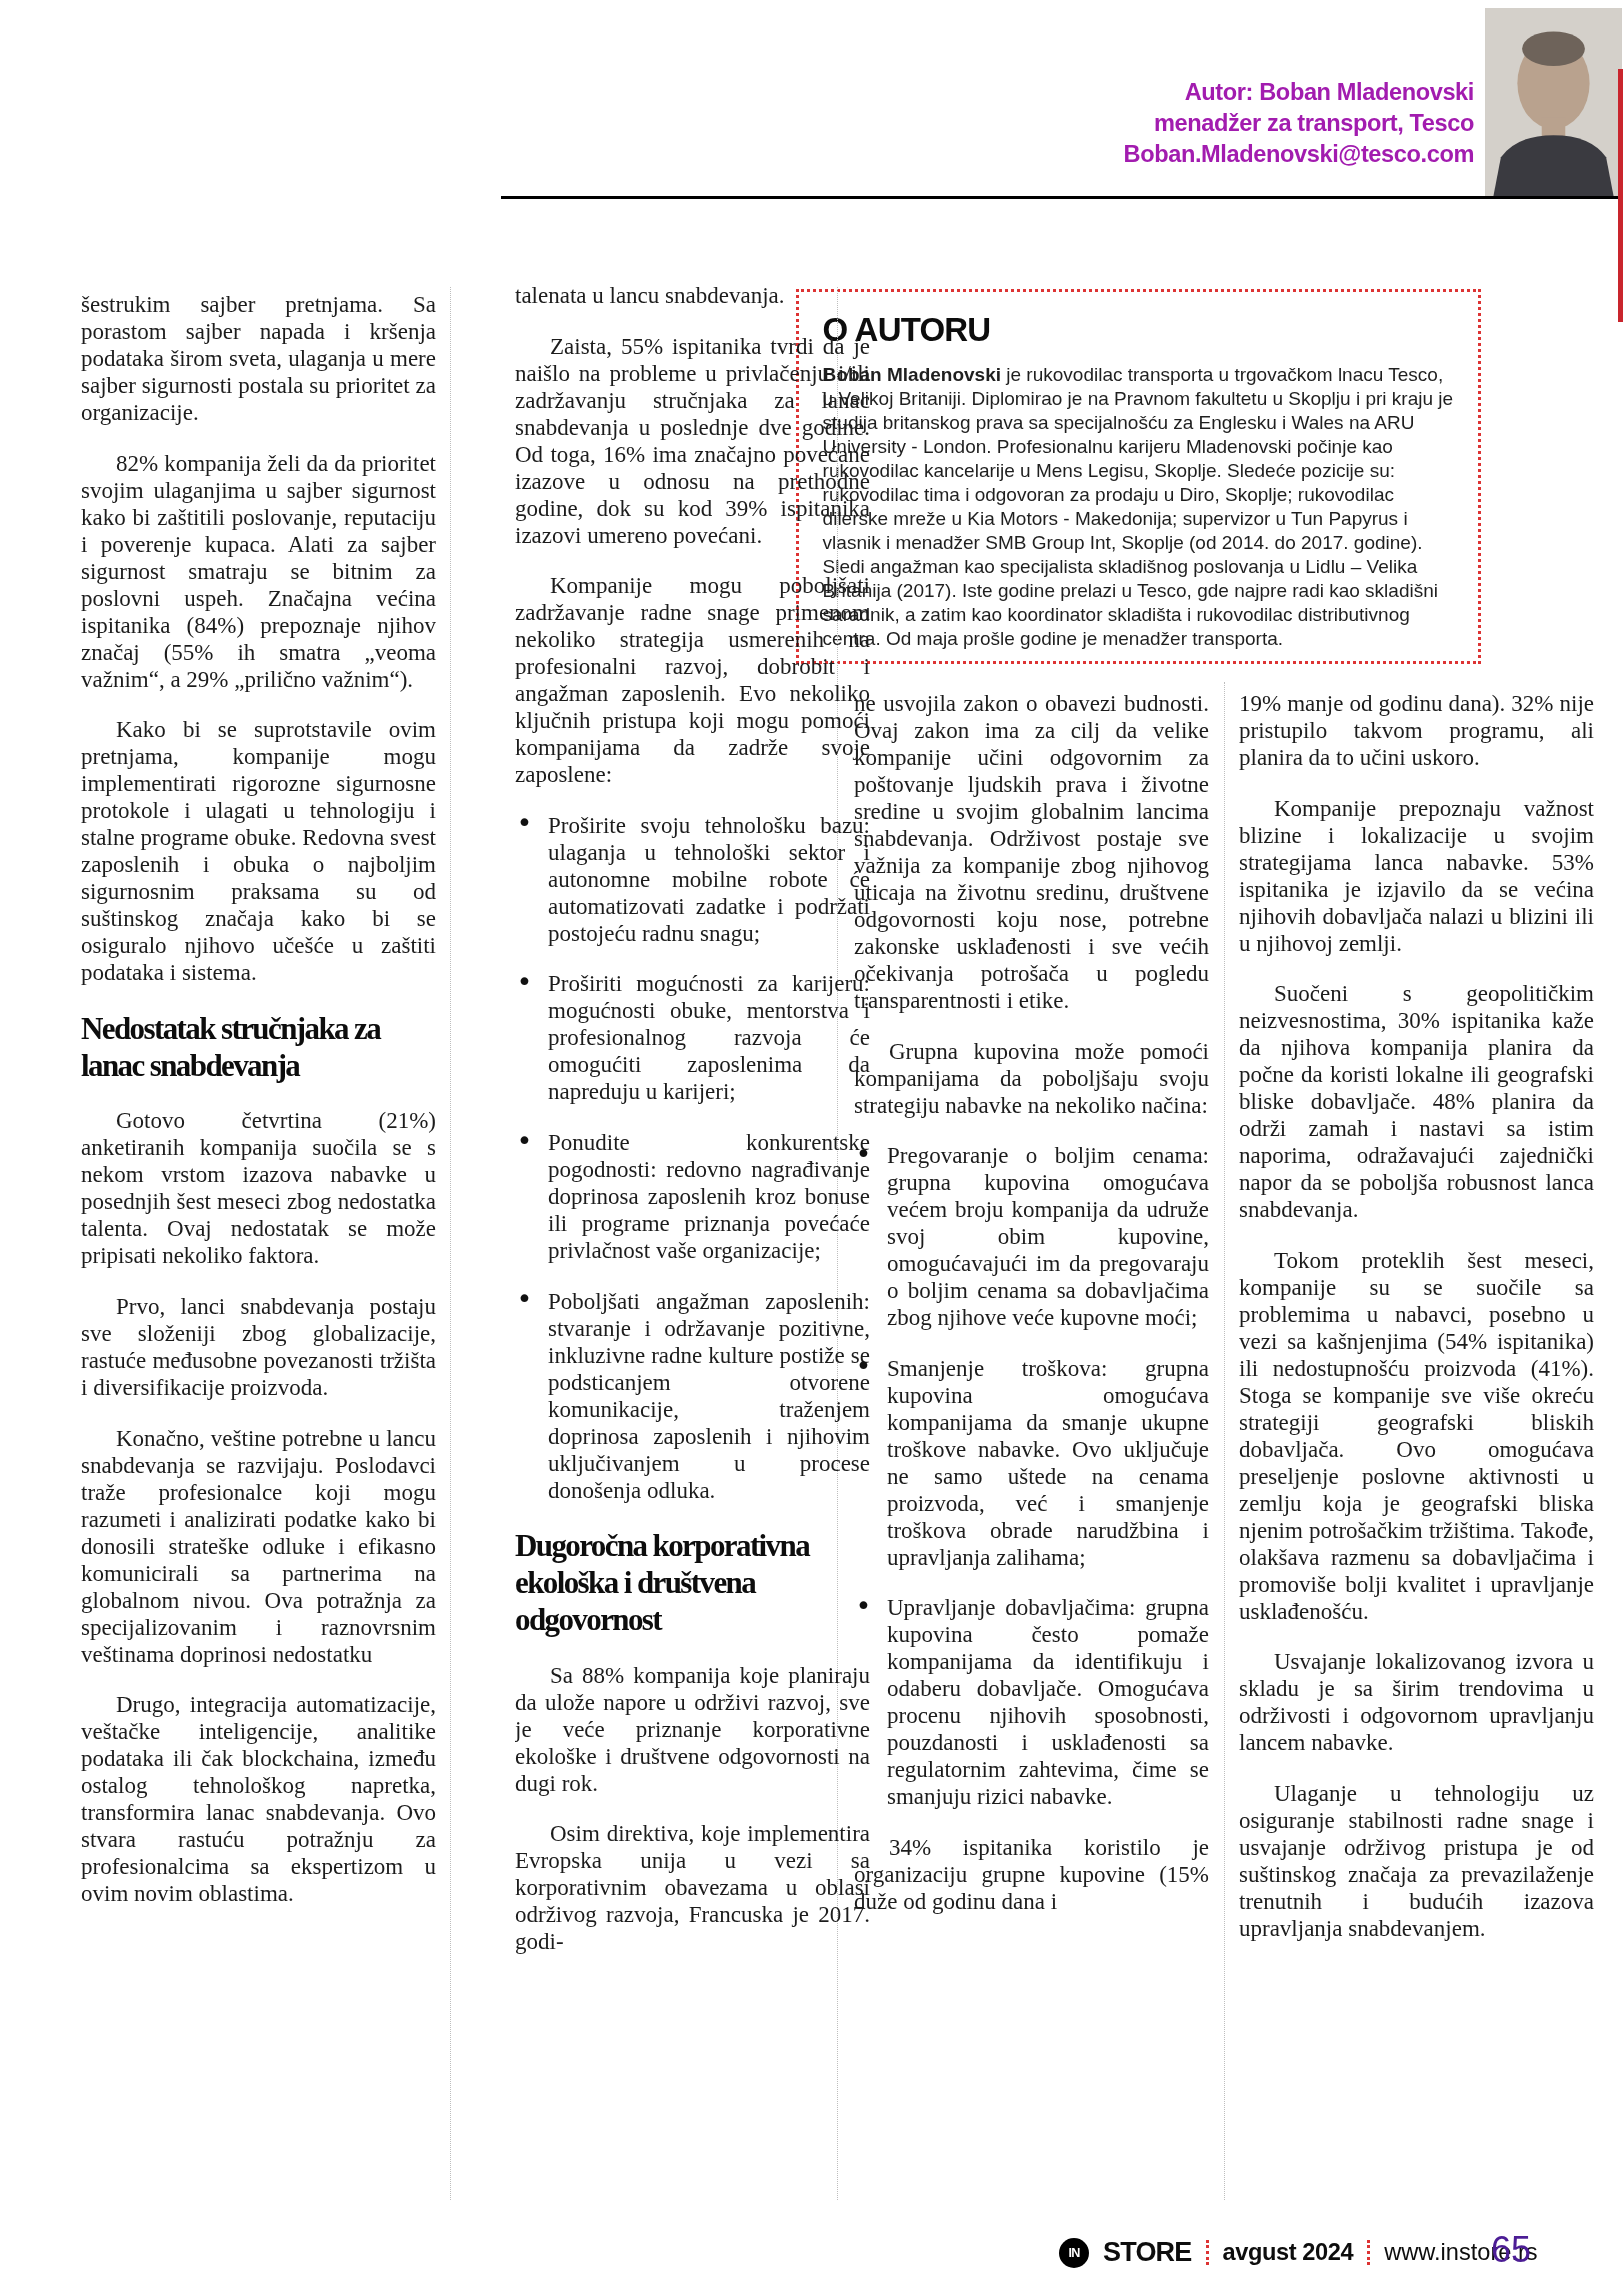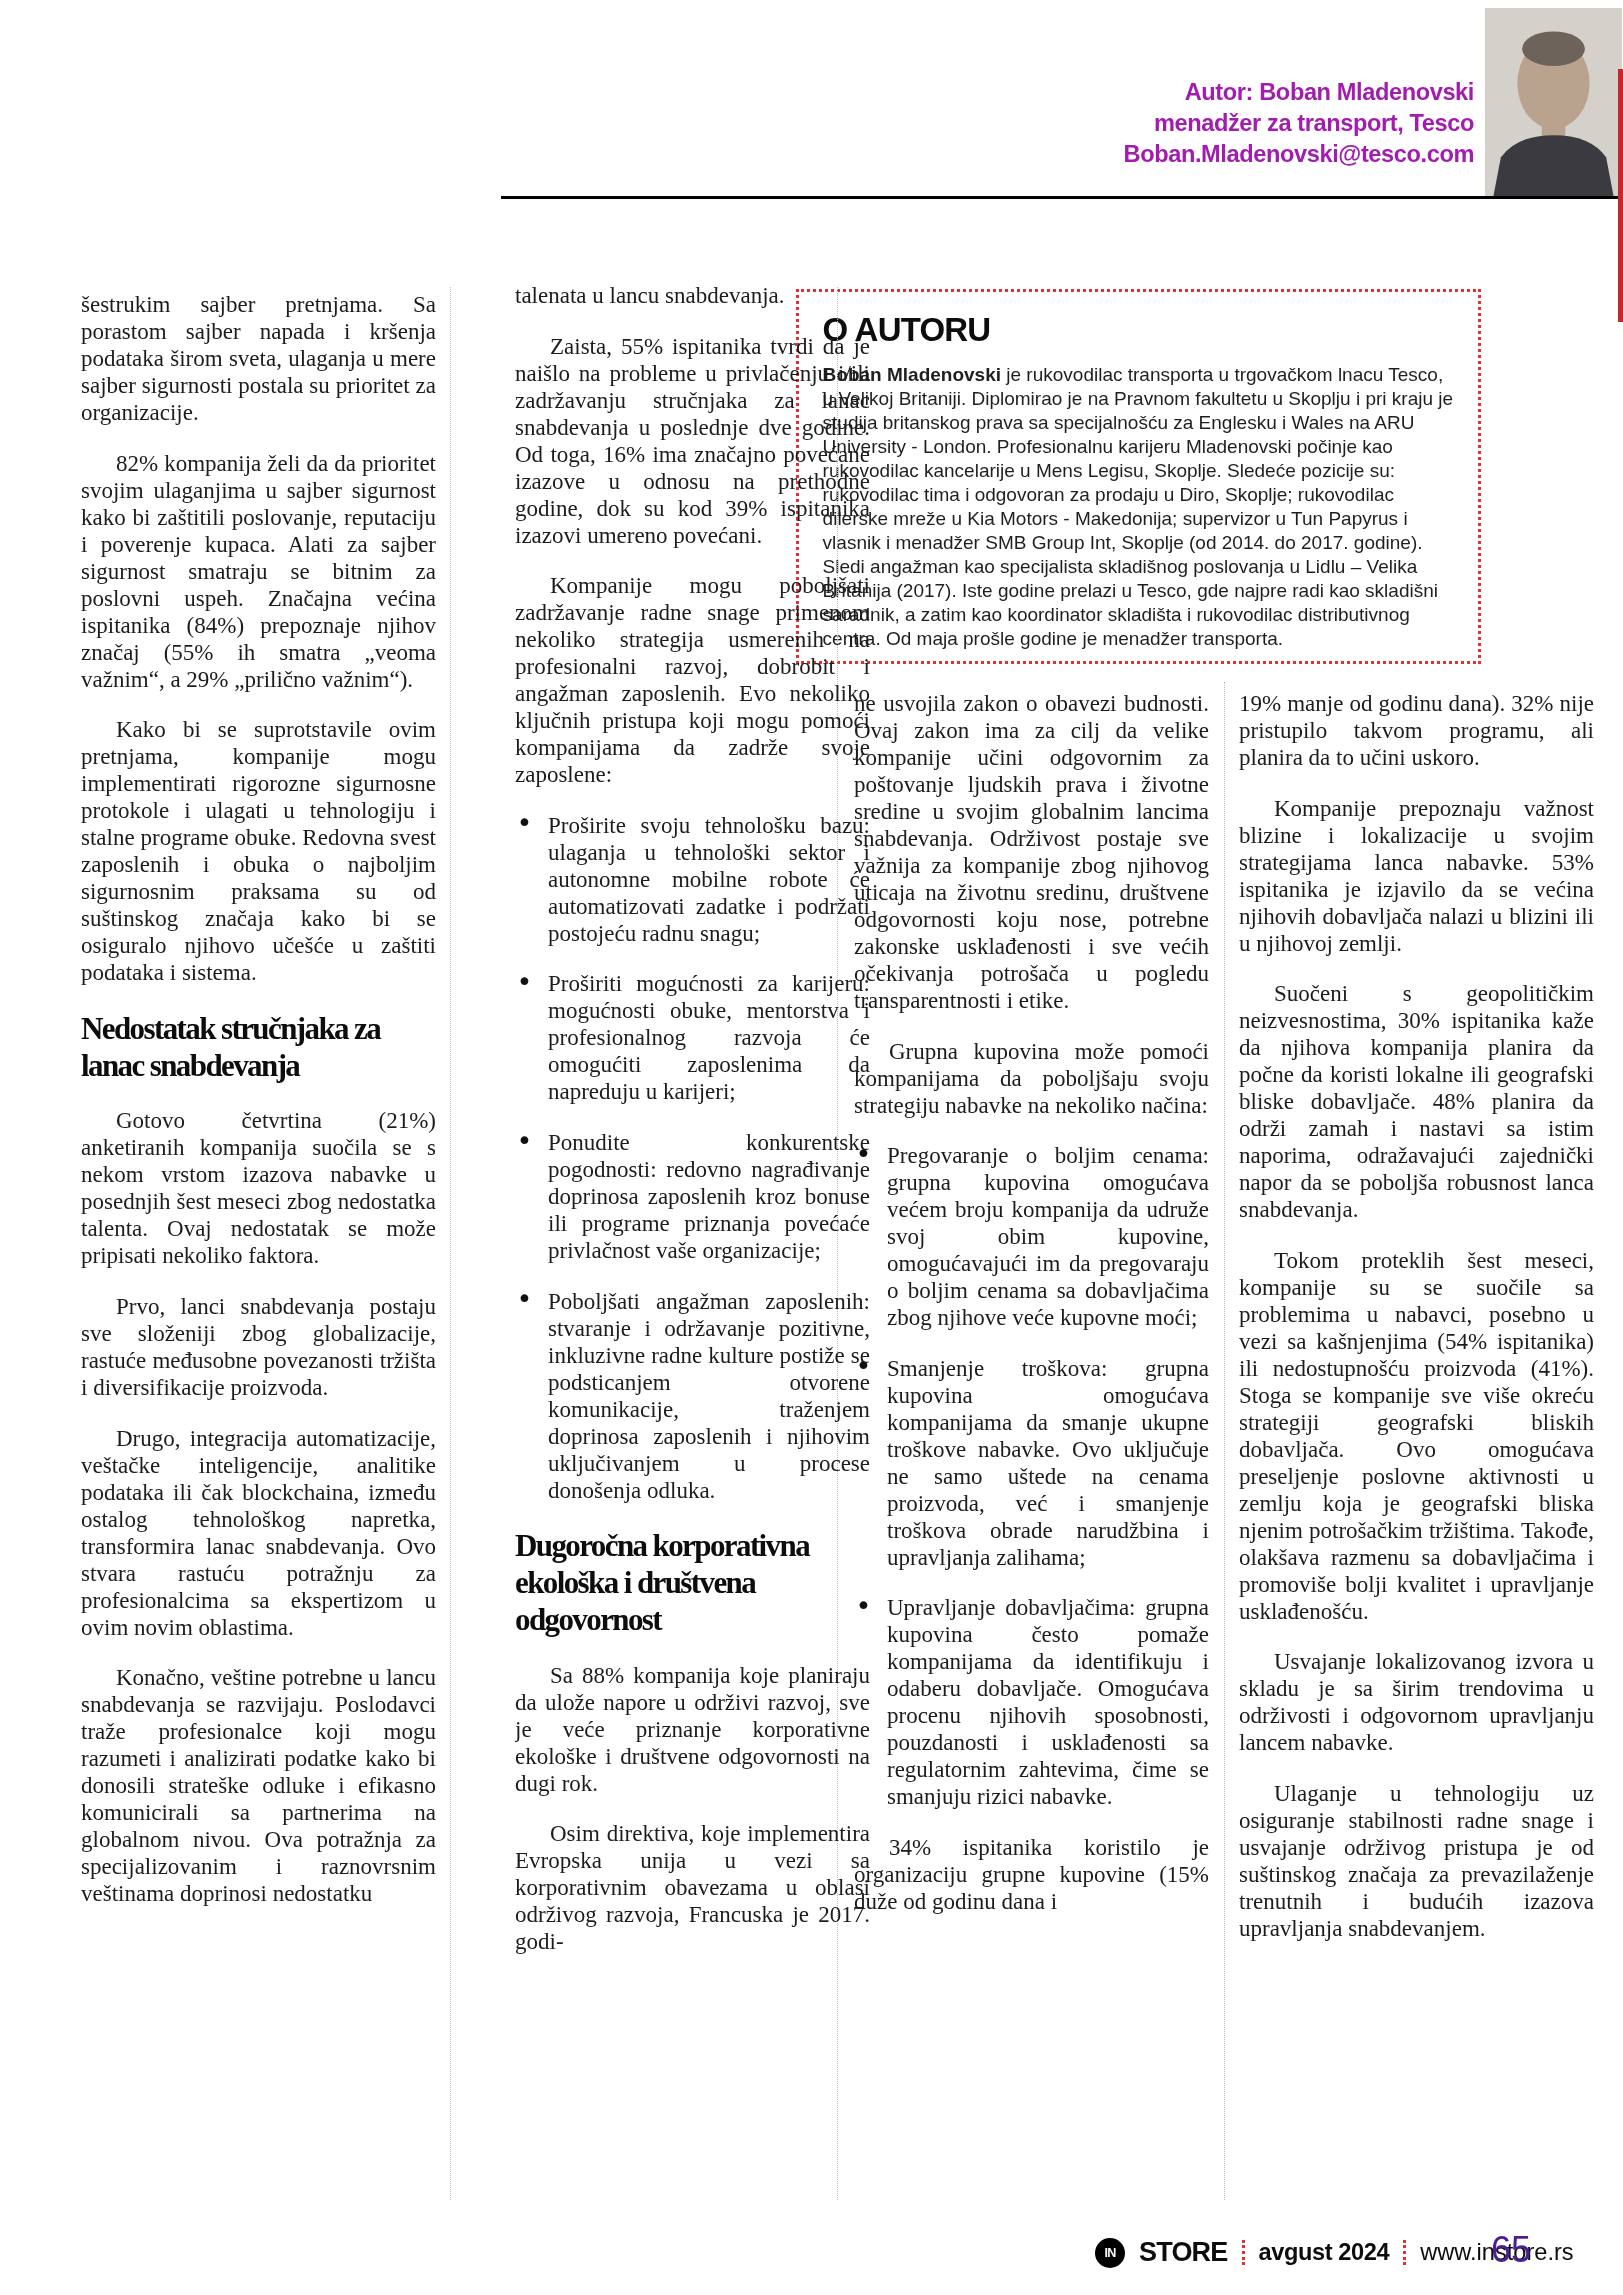--- a/index.html
+++ b/index.html
@@ -37,21 +37,21 @@
   .bullet{position:relative;padding-left:33px;margin:0 0 23.6px 0;}
   .bullet .dot{position:absolute;left:1.6px;top:-2.4px;font-family:"DejaVu Sans",sans-serif;font-size:27px;color:#111;}
 
   
   .vsep{position:absolute;width:0;border-left:1.6px dotted #bdbdbd;}
   #sep1{left:450px;top:287px;height:1913px;}
   #sep2{left:837px;top:287px;height:1913px;}
   #sep3{left:1224px;top:682px;height:1518px;}
 
   
-  .footer{position:absolute;left:1095px;top:2235px;height:35px;display:flex;align-items:center;gap:14px;
+  .footer{position:absolute;left:1059px;top:2235px;height:35px;display:flex;align-items:center;gap:14px;
     font-family:"Liberation Sans",sans-serif;color:#0d0d0d;}
   .logo-circle{width:30px;height:30px;border-radius:50%;background:#000;color:#fff;
     display:flex;align-items:center;justify-content:center;font-size:12.6px;font-weight:bold;letter-spacing:-0.8px;}
   .brand{font-size:27px;font-weight:bold;letter-spacing:-0.8px;}
   .fsep{height:25px;width:0;border-left:3.1px dotted #dd3333;}
   .fdate{font-size:23.6px;font-weight:bold;letter-spacing:-0.4px;}
   .fsite{font-size:23.6px;}
   .page-num{position:absolute;left:1491px;top:2229px;font-family:"Liberation Sans",sans-serif;
     font-size:36px;font-weight:normal;color:#4c1d95;}
 </style>
@@ -88,22 +88,22 @@
   <div class="vsep" id="sep2"></div>
   <div class="vsep" id="sep3"></div>
 
   <div class="col" id="col1">
       <p class="para">šestrukim sajber pretnjama. Sa porastom sajber napada i kršenja podataka širom sveta, ulaganja u mere sajber sigurnosti postala su prioritet za organizacije.</p>
       <p class="para indent">82% kompanija želi da da prioritet svojim ulaganjima u sajber sigurnost kako bi zaštitili poslovanje, reputaciju i poverenje kupaca. Alati za sajber sigurnost smatraju se bitnim za poslovni uspeh. Značajna većina ispitanika (84%) prepoznaje njihov značaj (55% ih smatra „veoma važnim“, a 29% „prilično važnim“).</p>
       <p class="para indent">Kako bi se suprotstavile ovim pretnjama, kompanije mogu implementirati rigorozne sigurnosne protokole i ulagati u tehnologiju i stalne programe obuke. Redovna svest zaposlenih i obuka o najboljim sigurnosnim praksama su od suštinskog značaja kako bi se osiguralo njihovo učešće u zaštiti podataka i sistema.</p>
       <h2 class="col-heading">Nedostatak stručnjaka za lanac snabdevanja</h2>
       <p class="para indent">Gotovo četvrtina (21%) anketiranih kompanija suočila se s nekom vrstom izazova nabavke u posednjih šest meseci zbog nedostatka talenta. Ovaj nedostatak se može pripisati nekoliko faktora.</p>
       <p class="para indent">Prvo, lanci snabdevanja postaju sve složeniji zbog globalizacije, rastuće međusobne povezanosti tržišta i diversifikacije proizvoda.</p>
+      <p class="para indent">Konačno, veštine potrebne u lancu snabdevanja se razvijaju. Poslodavci traže profesionalce koji mogu razumeti i analizirati podatke kako bi donosili strateške odluke i efikasno komunicirali sa partnerima na globalnom nivou. Ova potražnja za specijalizovanim i raznovrsnim veštinama doprinosi nedostatku</p>
       <p class="para indent">Drugo, integracija automatizacije, veštačke inteligencije, analitike podataka ili čak blockchaina, između ostalog tehnološkog napretka, transformira lanac snabdevanja. Ovo stvara rastuću potražnju za profesionalcima sa ekspertizom u ovim novim oblastima.</p>
-      <p class="para indent">Konačno, veštine potrebne u lancu snabdevanja se razvijaju. Poslodavci traže profesionalce koji mogu razumeti i analizirati podatke kako bi donosili strateške odluke i efikasno komunicirali sa partnerima na globalnom nivou. Ova potražnja za specijalizovanim i raznovrsnim veštinama doprinosi nedostatku</p>
     </div>
   <div class="col" id="col2">
       <p class="para">talenata u lancu snabdevanja.</p>
       <p class="para indent">Zaista, 55% ispitanika tvrdi da je naišlo na probleme u privlačenju i/ili zadržavanju stručnjaka za lanac snabdevanja u poslednje dve godine. Od toga, 16% ima značajno povećane izazove u odnosu na prethodne godine, dok su kod 39% ispitanika izazovi umereno povećani.</p>
       <p class="para indent">Kompanije mogu poboljšati zadržavanje radne snage primenom nekoliko strategija usmerenih na profesionalni razvoj, dobrobit i angažman zaposlenih. Evo nekoliko ključnih pristupa koji mogu pomoći kompanijama da zadrže svoje zaposlene:</p>
       <div class="bullet"><span class="dot">•</span><span>Proširite svoju tehnološku bazu: ulaganja u tehnološki sektor i autonomne mobilne robote će automatizovati zadatke i podržati postojeću radnu snagu;</span></div>
       <div class="bullet"><span class="dot">•</span><span>Proširiti mogućnosti za karijeru: mogućnosti obuke, mentorstva i profesionalnog razvoja će omogućiti zaposlenima da napreduju u karijeri;</span></div>
       <div class="bullet"><span class="dot">•</span><span>Ponudite konkurentske pogodnosti: redovno nagrađivanje doprinosa zaposlenih kroz bonuse ili programe priznanja povećaće privlačnost vaše organizacije;</span></div>
       <div class="bullet"><span class="dot">•</span><span>Poboljšati angažman zaposlenih: stvaranje i održavanje pozitivne, inkluzivne radne kulture postiže se podsticanjem otvorene komunikacije, traženjem doprinosa zaposlenih i njihovim uključivanjem u procese donošenja odluka.</span></div>
       <h2 class="col-heading">Dugoročna korporativna ekološka i društvena odgovornost</h2>

